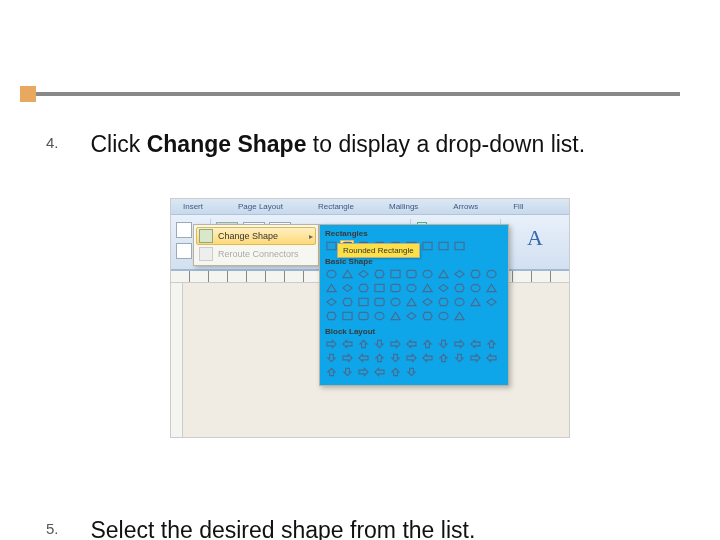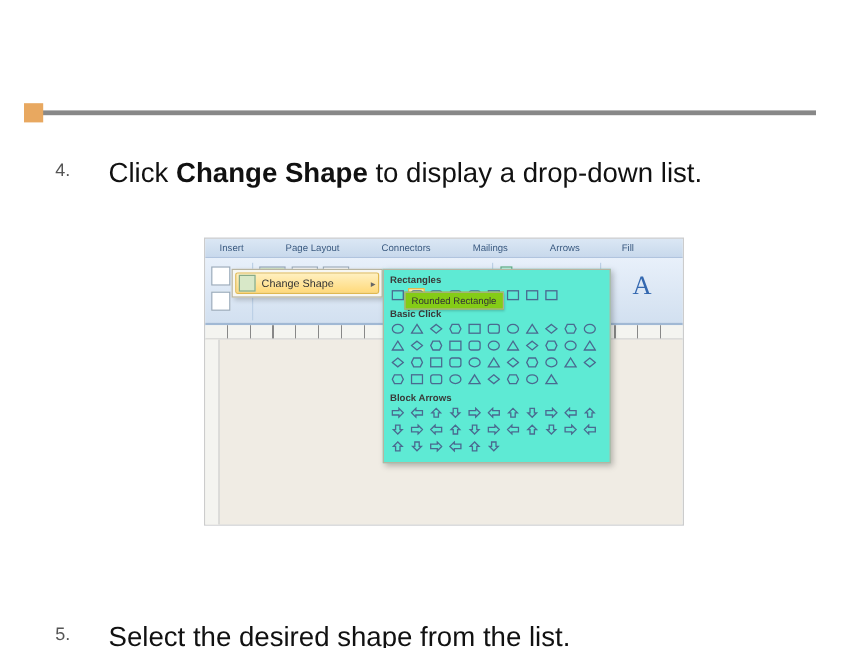--- a/index.html
+++ b/index.html
@@ -198,21 +198,21 @@
     font-size: 8px;
     color: #666;
   }
 
   
   .gallery {
     position: absolute;
     top: 25px;
     left: 148px;
     width: 190px;
-    background: #5eead4;
+    background: #0ea5e9;
     border: 1px solid #b8b4a0;
     box-shadow: 2px 2px 5px rgba(0,0,0,0.25);
     padding: 3px;
   }
   .gallery-section {
     margin-bottom: 3px;
   }
   .gallery-heading {
     font-size: 8px;
     font-weight: bold;
@@ -239,21 +239,21 @@
     width: 14px; height: 12px;
   }
   .shape svg { width: 11px; height: 10px; }
   .shape svg * { fill: none; stroke: #4a6a90; stroke-width: 1.2; }
 
   
   .tooltip {
     position: absolute;
     top: 44px;
     left: 166px;
-    background: #84cc16;
+    background: #fde047;
     border: 1px solid #b0b090;
     padding: 2px 5px;
     font-size: 8px;
     color: #333;
     box-shadow: 1px 1px 2px rgba(0,0,0,0.2);
     z-index: 10;
   }
 </style>
 </head>
 <body>
@@ -271,21 +271,21 @@
 <div class="step step-5">
   <span class="step-num">5.</span>
   <span class="step-text">Select the desired shape from the list.</span>
 </div>
 
 <div class="word-mock">
 
   <div class="ribbon-tabs">
     <span class="ribbon-tab">Insert</span>
     <span class="ribbon-tab">Page Layout</span>
-    <span class="ribbon-tab">Connectors</span>
+    <span class="ribbon-tab">Rectangle</span>
     <span class="ribbon-tab">Mailings</span>
     <span class="ribbon-tab">Arrows</span>
     <span class="ribbon-tab">Fill</span>
     <span class="ribbon-tab active">Format</span>
   </div>
 
   <div class="ribbon-body">
     <div class="ribbon-group rg1">
       <span class="rg-icon"></span>
       <span class="rg-icon" style="margin-top:2px;"></span>
@@ -318,20 +318,24 @@
   <div class="doc-area">
     <div class="vruler"></div>
   </div>
 
   <div class="menu">
     <div class="menu-item hover">
       <span class="menu-icon"></span>
       <span>Change Shape</span>
       <span class="menu-arrow">▸</span>
     </div>
+    <div class="menu-item disabled">
+      <span class="menu-icon" style="background:#eee;border-color:#ccc;"></span>
+      <span>Reroute Connectors</span>
+    </div>
   </div>
 
   <div class="gallery">
     <div class="gallery-section">
       <div class="gallery-heading">Rectangles</div>
       <div class="gallery-grid" id="grid-rect">
           <div class="shape">
             <svg viewBox="0 0 12 10">
               <rect x="1" y="1" width="10" height="8"></rect>
             </svg>
@@ -372,21 +376,21 @@
             </svg>
           </div>
           <div class="shape">
             <svg viewBox="0 0 12 10">
               <rect x="1" y="1" width="10" height="8"></rect>
             </svg>
           </div>
         </div>
     </div>
     <div class="gallery-section">
-      <div class="gallery-heading">Basic Click</div>
+      <div class="gallery-heading">Basic Shape</div>
       <div class="gallery-grid" id="grid-basic">
           <div class="shape">
             <svg viewBox="0 0 12 10">
               <ellipse cx="6" cy="5" rx="5" ry="4"></ellipse>
             </svg>
           </div>
           <div class="shape">
             <svg viewBox="0 0 12 10">
               <polygon points="6,1 11,9 1,9"></polygon>
             </svg>
@@ -587,21 +591,21 @@
             </svg>
           </div>
           <div class="shape">
             <svg viewBox="0 0 12 10">
               <polygon points="6,1 11,9 1,9"></polygon>
             </svg>
           </div>
         </div>
     </div>
     <div class="gallery-section">
-      <div class="gallery-heading">Block Arrows</div>
+      <div class="gallery-heading">Block Layout</div>
       <div class="gallery-grid" id="grid-arrows">
           <div class="shape">
             <svg viewBox="0 0 12 10">
               <polygon points="1,3 7,3 7,1 11,5 7,9 7,7 1,7"></polygon>
             </svg>
           </div>
           <div class="shape">
             <svg viewBox="0 0 12 10">
               <polygon points="11,3 5,3 5,1 1,5 5,9 5,7 11,7"></polygon>
             </svg>

